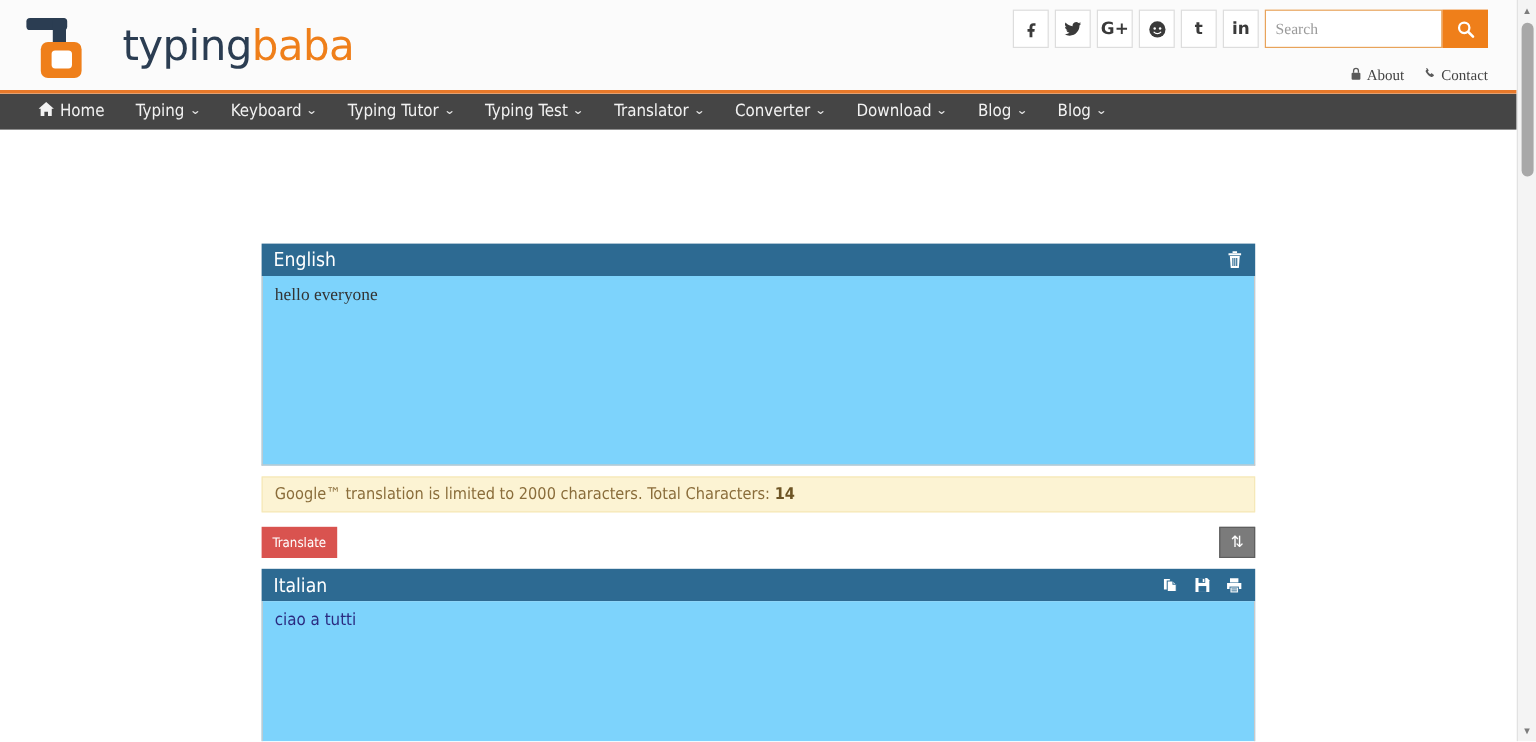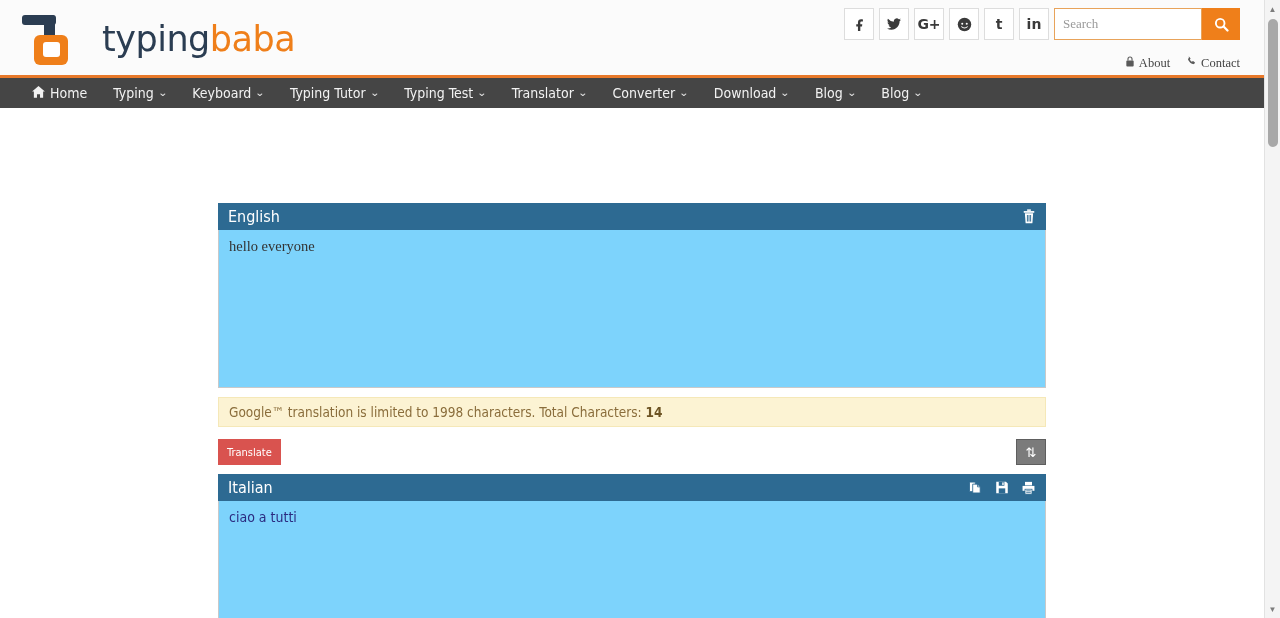--- a/index.html
+++ b/index.html
@@ -447,21 +447,21 @@
                 <line x1="5.3" y1="6.4" x2="5.3" y2="13.4" stroke="#2d6a92" stroke-width="1"></line>
                 <line x1="7" y1="6.4" x2="7" y2="13.4" stroke="#2d6a92" stroke-width="1"></line>
                 <line x1="8.7" y1="6.4" x2="8.7" y2="13.4" stroke="#2d6a92" stroke-width="1"></line>
               </svg>
             </span>
           </span>
         </div>
         <div class="textbox" id="source-textarea">hello everyone</div>
 
         <div class="notice">
-          <span>Google™ translation is limited to 1998 characters. Total Characters:</span>
+          <span>Google™ translation is limited to 2000 characters. Total Characters:</span>
           <b>14</b>
         </div>
 
         <div class="action-row">
           <button class="btn-translate">Translate</button>
           <div class="btn-swap">
             <span>⇅</span>
           </div>
         </div>
 

